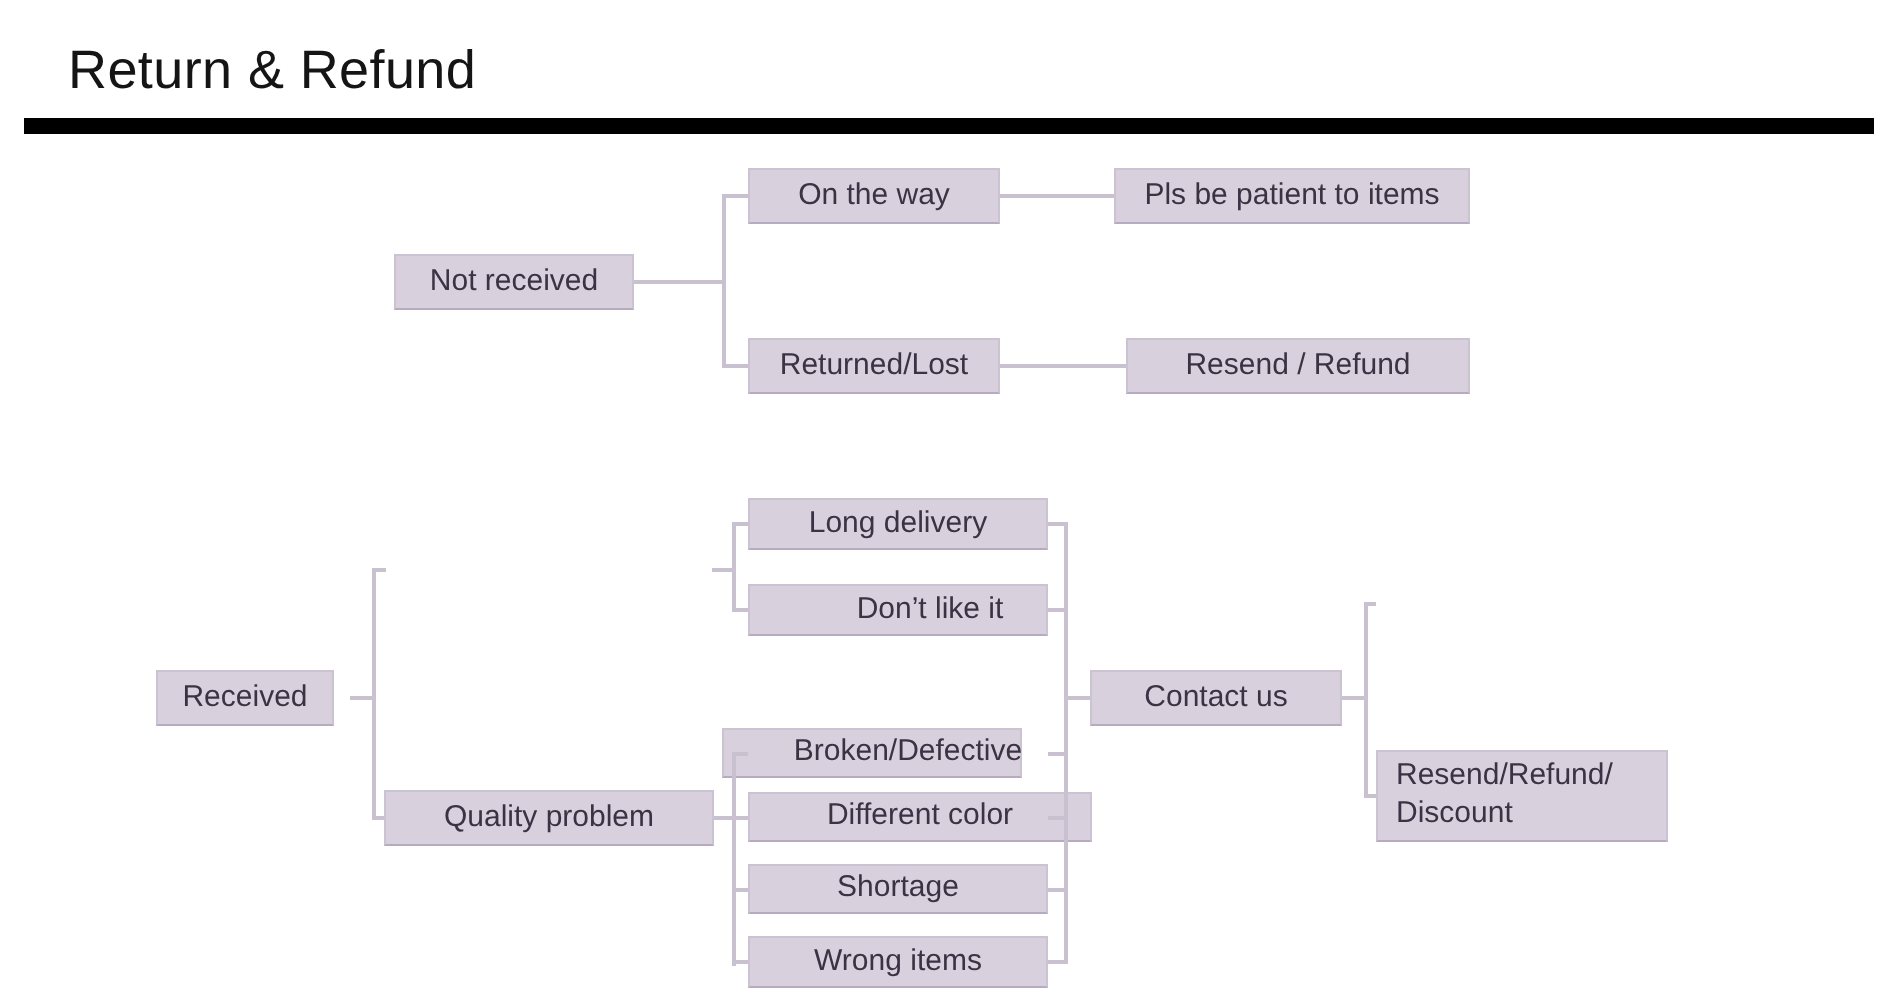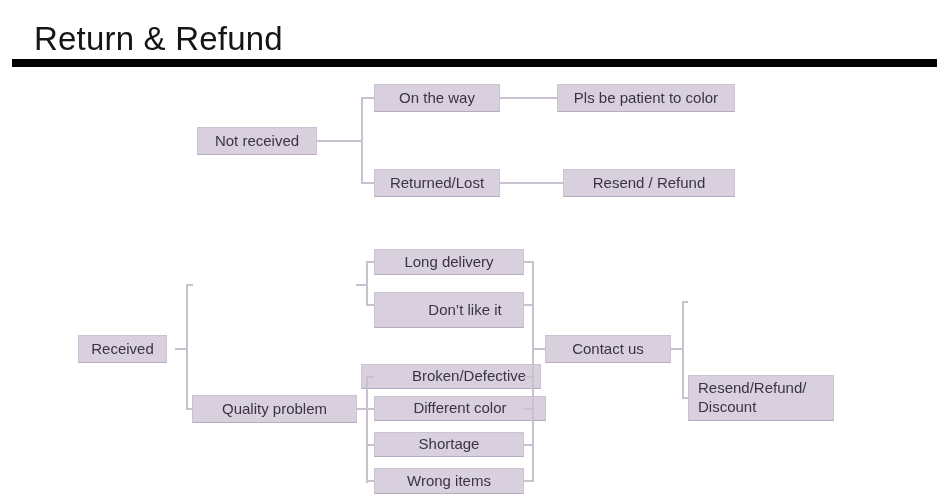--- a/index.html
+++ b/index.html
@@ -8,21 +8,21 @@
     width: 950px;
     height: 499px;
     background: var(--bg, #ffffff);
     overflow: hidden;
     font-family: "Liberation Sans", sans-serif;
   }
   .page-title {
     position: absolute;
     left: 34px;
     top: 20px;
-    font-size: 33px;
+    font-size: 27px;
     font-weight: 400;
     letter-spacing: 0.2px;
     color: var(--title-color, #151515);
   }
   .title-rule {
     position: absolute;
     left: 12px;
     top: 59px;
     width: 925px;
     height: 8px;
@@ -56,28 +56,28 @@
 </style>
 </head>
 <body>
 
 <div id="screen">
   <div class="page-title">Return &amp; Refund</div>
   <div class="title-rule"></div>
   <div id="diagram">
       <div class="node" style="left: 197px; top: 127px; width: 120px; height: 28px;">Not received</div>
       <div class="node" style="left: 374px; top: 84px; width: 126px; height: 28px;">On the way</div>
-      <div class="node" style="left: 557px; top: 84px; width: 178px; height: 28px;">Pls be patient to color</div>
+      <div class="node" style="left: 557px; top: 84px; width: 178px; height: 28px;">Pls be patient to items</div>
       <div class="node" style="left: 374px; top: 169px; width: 126px; height: 28px;">Returned/Lost</div>
       <div class="node" style="left: 563px; top: 169px; width: 172px; height: 28px;">Resend / Refund</div>
       <div class="node" style="left: 78px; top: 335px; width: 89px; height: 28px;">Received</div>
       <div class="node" style="left: 192px; top: 395px; width: 165px; height: 28px;">Quality problem</div>
       <div class="node" style="left: 374px; top: 249px; width: 150px; height: 26px;">Long delivery</div>
-      <div class="node" style="left: 374px; top: 292px; width: 150px; height: 36px; padding-left: 32px;">Don’t like it</div>
-      <div class="node" style="left: 361px; top: 364px; width: 180px; height: 25px; padding-left: 36px;">Broken/Defective</div>
+      <div class="node" style="left: 374px; top: 292px; width: 150px; height: 26px; padding-left: 32px;">Don’t like it</div>
+      <div class="node" style="left: 361px; top: 364px; width: 150px; height: 25px; padding-left: 36px;">Broken/Defective</div>
       <div class="node" style="left: 374px; top: 396px; width: 172px; height: 25px;">Different color</div>
       <div class="node" style="left: 374px; top: 432px; width: 150px; height: 25px;">Shortage</div>
       <div class="node" style="left: 374px; top: 468px; width: 150px; height: 26px;">Wrong items</div>
       <div class="node" style="left: 545px; top: 335px; width: 126px; height: 28px;">Contact us</div>
       <div class="node align-left" style="left: 688px; top: 375px; width: 146px; height: 46px;">Resend/Refund/
 Discount</div>
       <div class="connector" style="left: 317px; top: 140px; width: 46px; height: 2px;"></div>
       <div class="connector" style="left: 361px; top: 97px; width: 13px; height: 2px;"></div>
       <div class="connector" style="left: 361px; top: 182px; width: 13px; height: 2px;"></div>
       <div class="connector" style="left: 361px; top: 97px; width: 2px; height: 87px;"></div>

